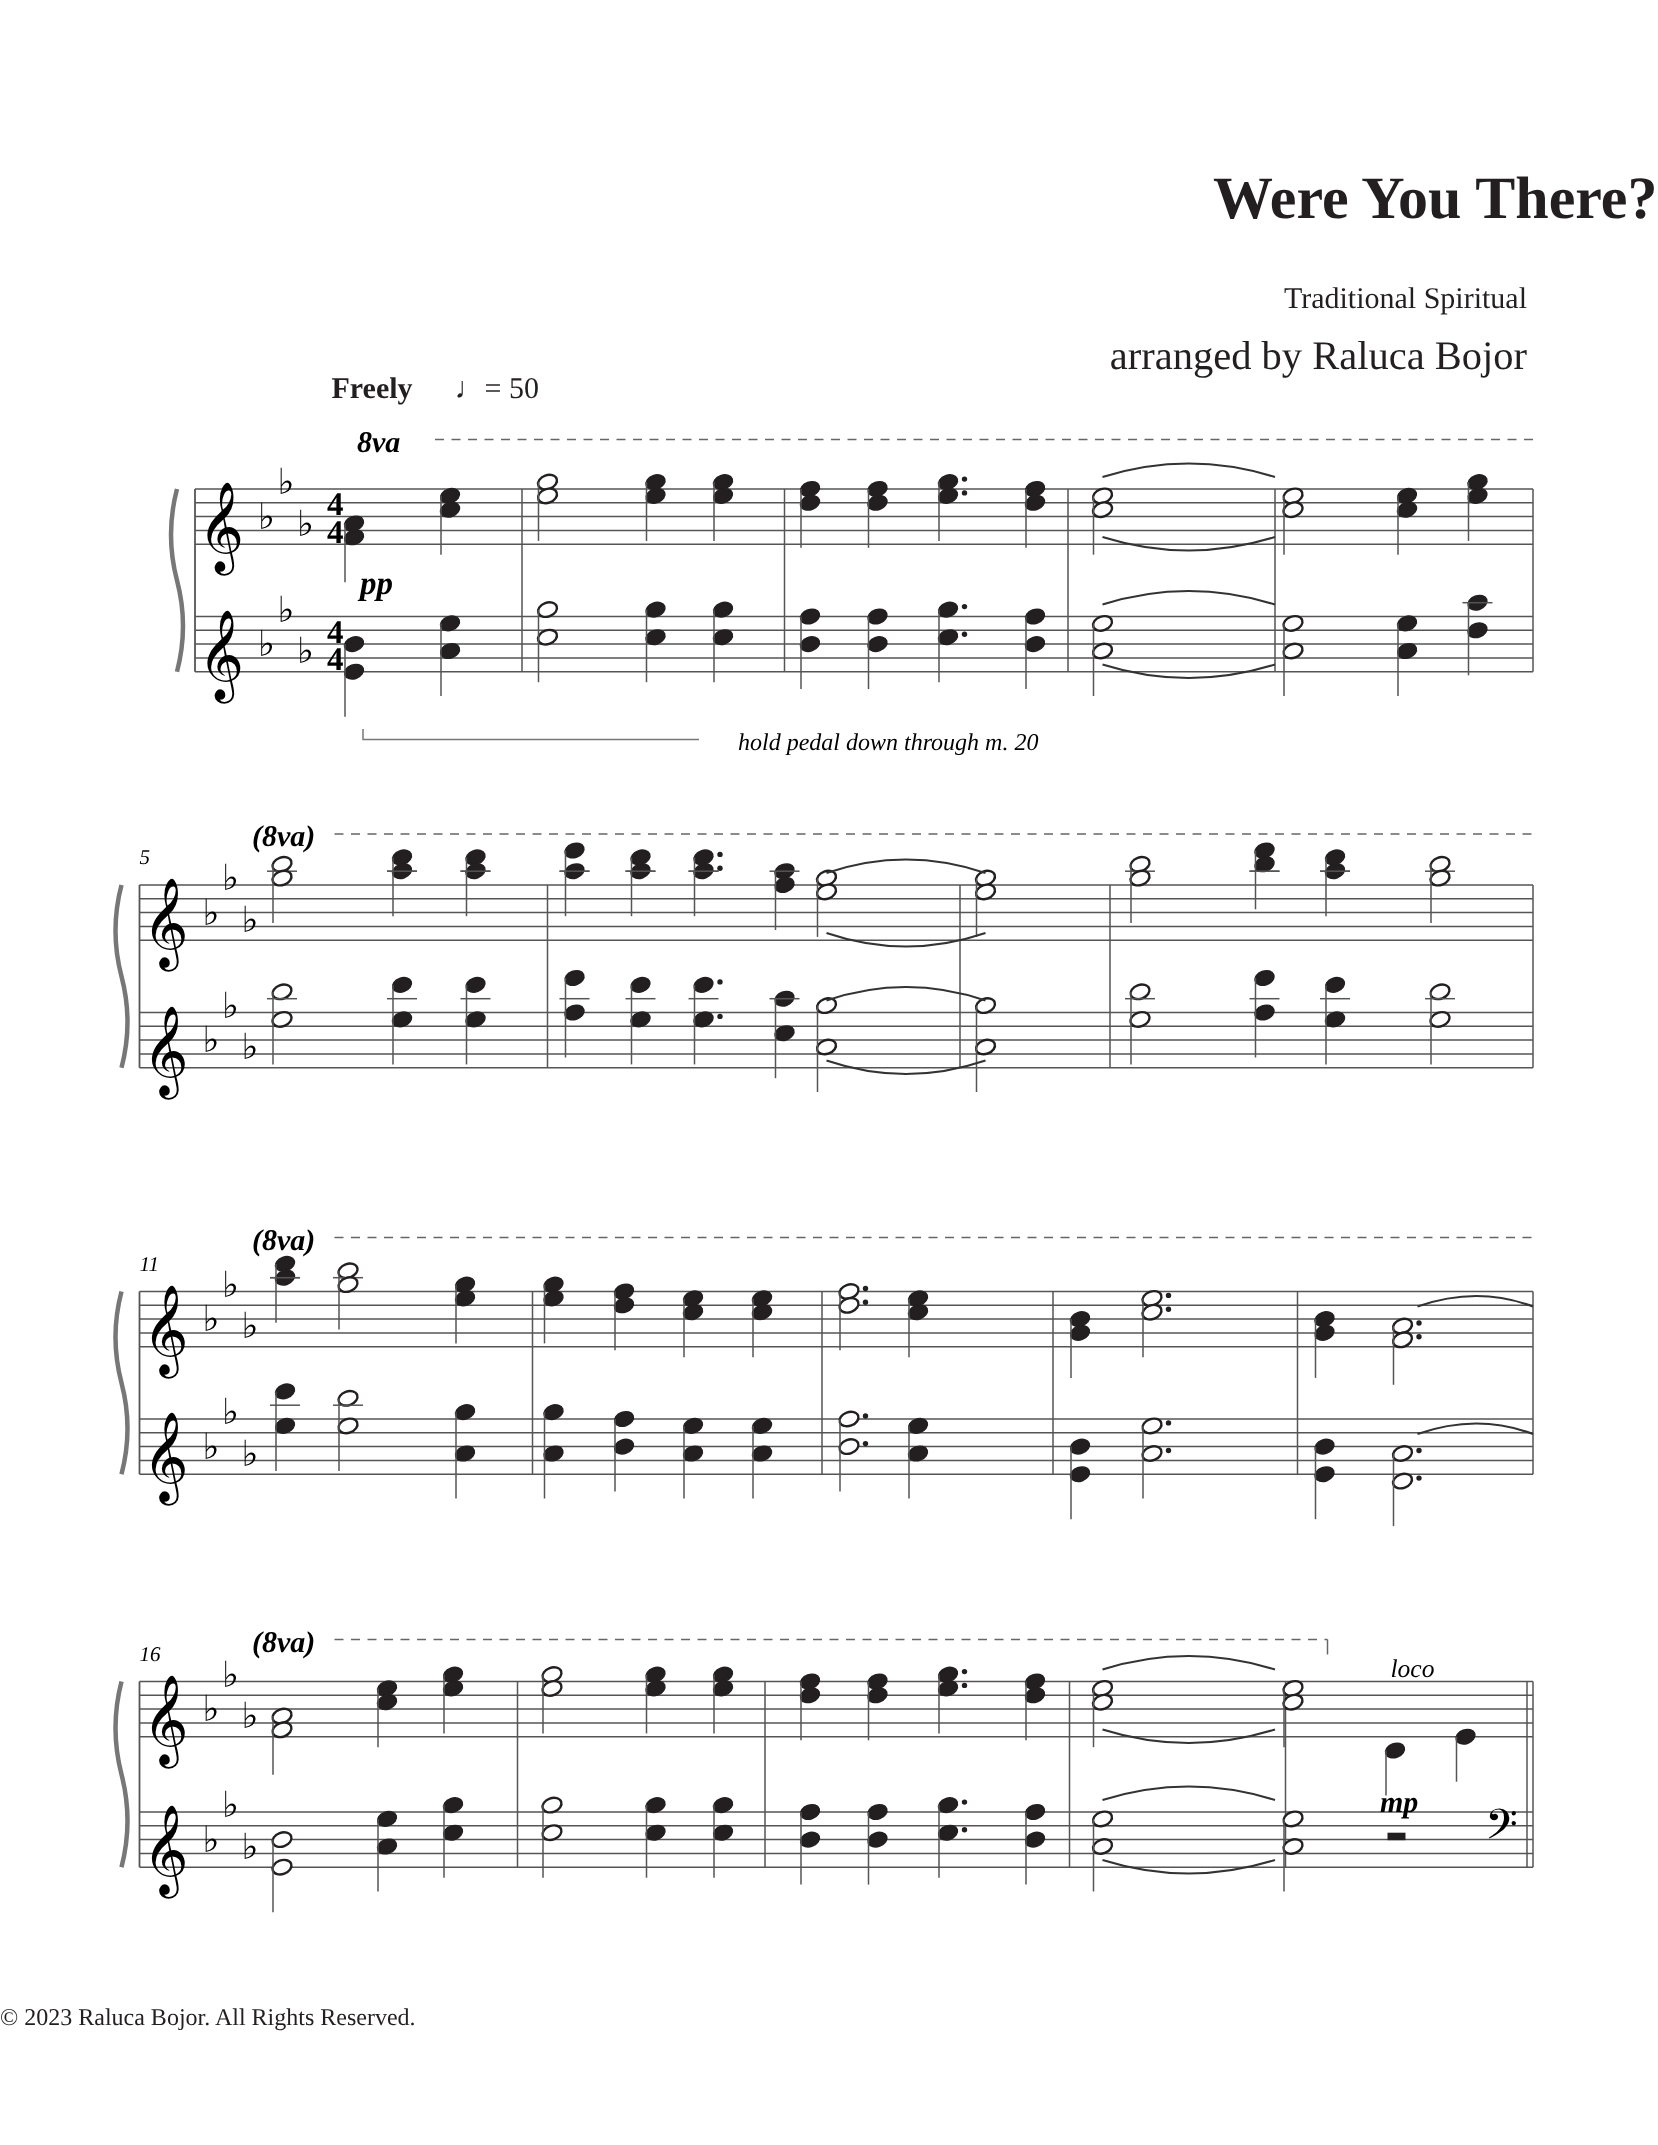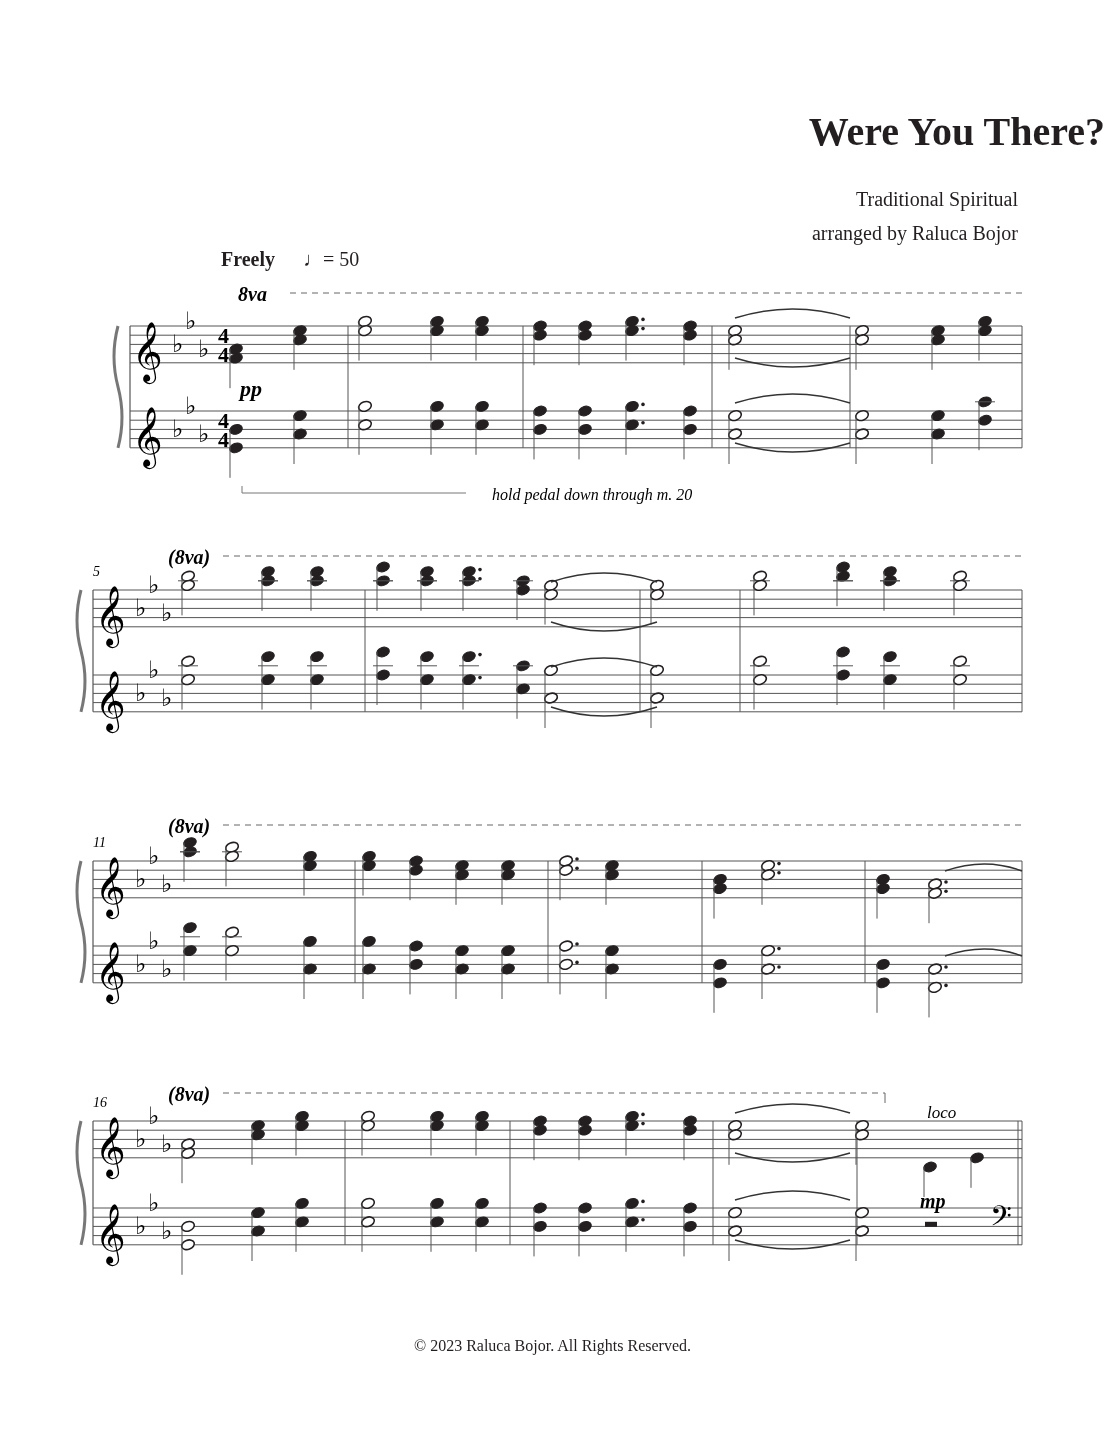--- a/index.html
+++ b/index.html
@@ -1,22 +1,22 @@
 <!DOCTYPE html>
 <html><head>
 <meta charset="utf-8">
 <style>
   html,body{margin:0;padding:0;background:#fff;}
   body{width:1105px;height:1430px;position:relative;overflow:hidden;font-family:"Liberation Serif","DejaVu Serif",serif;color:#231f20;}
   .title{position:absolute;left:0;width:1105px;top:108px;text-align:right;font-size:40px;font-weight:bold;}
   .composer{position:absolute;right:87px;top:188px;font-size:20px;text-align:right;}
-  .arranger{position:absolute;right:87px;top:222px;font-size:20px;text-align:center;}
+  .arranger{position:absolute;right:87px;top:222px;font-size:27px;text-align:center;}
   .tempo{position:absolute;left:221px;top:248px;font-size:20px;}
   .tempo b{font-weight:bold;margin-right:28px;}
-  .copyright{position:absolute;left:0;width:1105px;top:1337px;text-align:center;font-size:16px;}
+  .copyright{position:absolute;left:0;width:1105px;top:1337px;text-align:left;font-size:16px;}
   svg{position:absolute;left:0;top:0;}
 </style>
 </head>
 <body>
 
 <div class="title">Were You There?</div>
 <div class="composer">Traditional Spiritual</div>
 <div class="arranger">arranged by Raluca Bojor</div>
 <div class="tempo">
   <b>Freely</b><span>♩</span><span>= 50</span>

